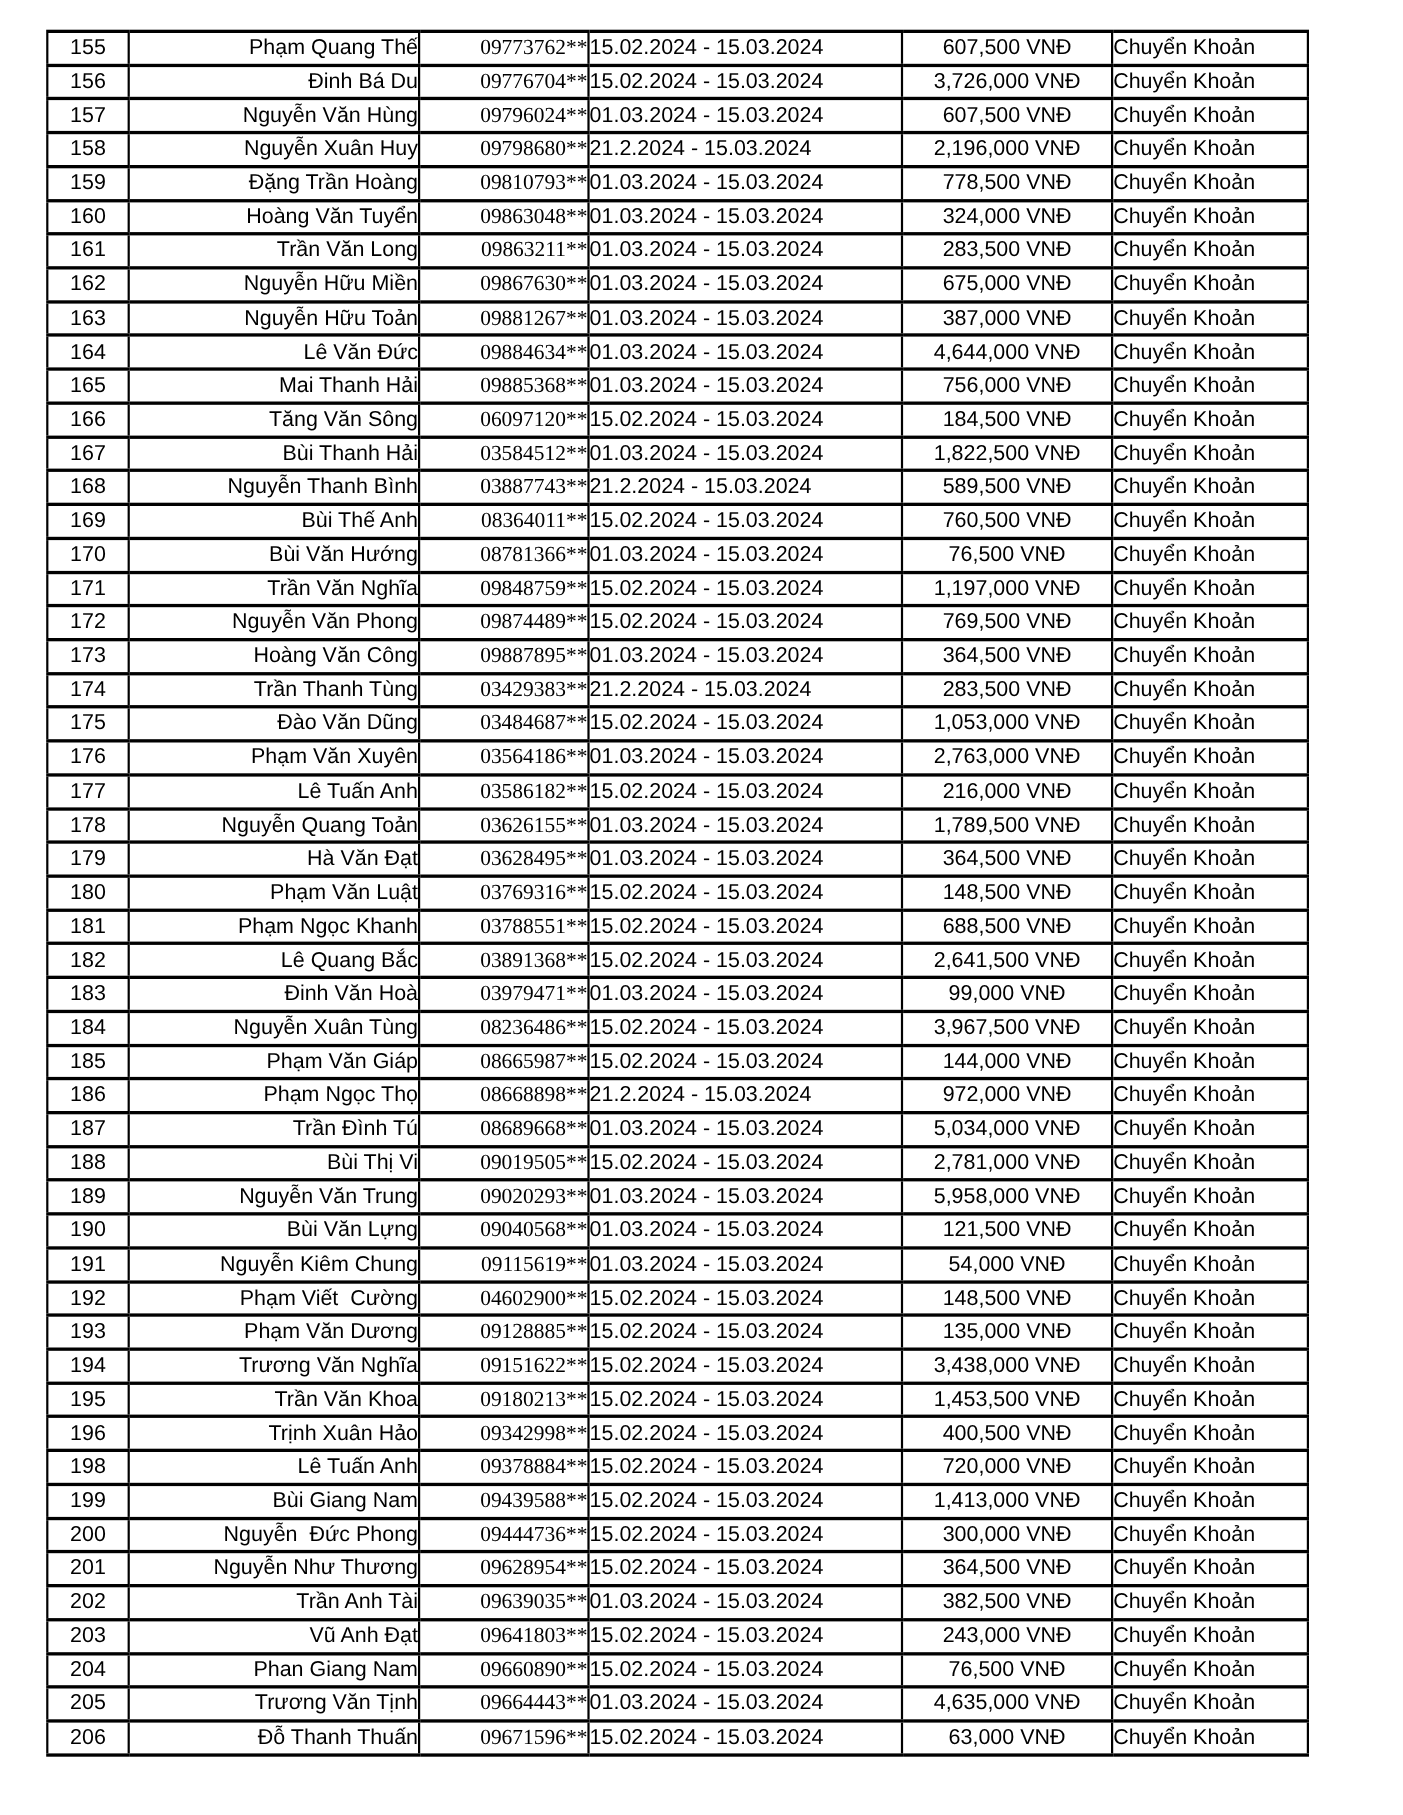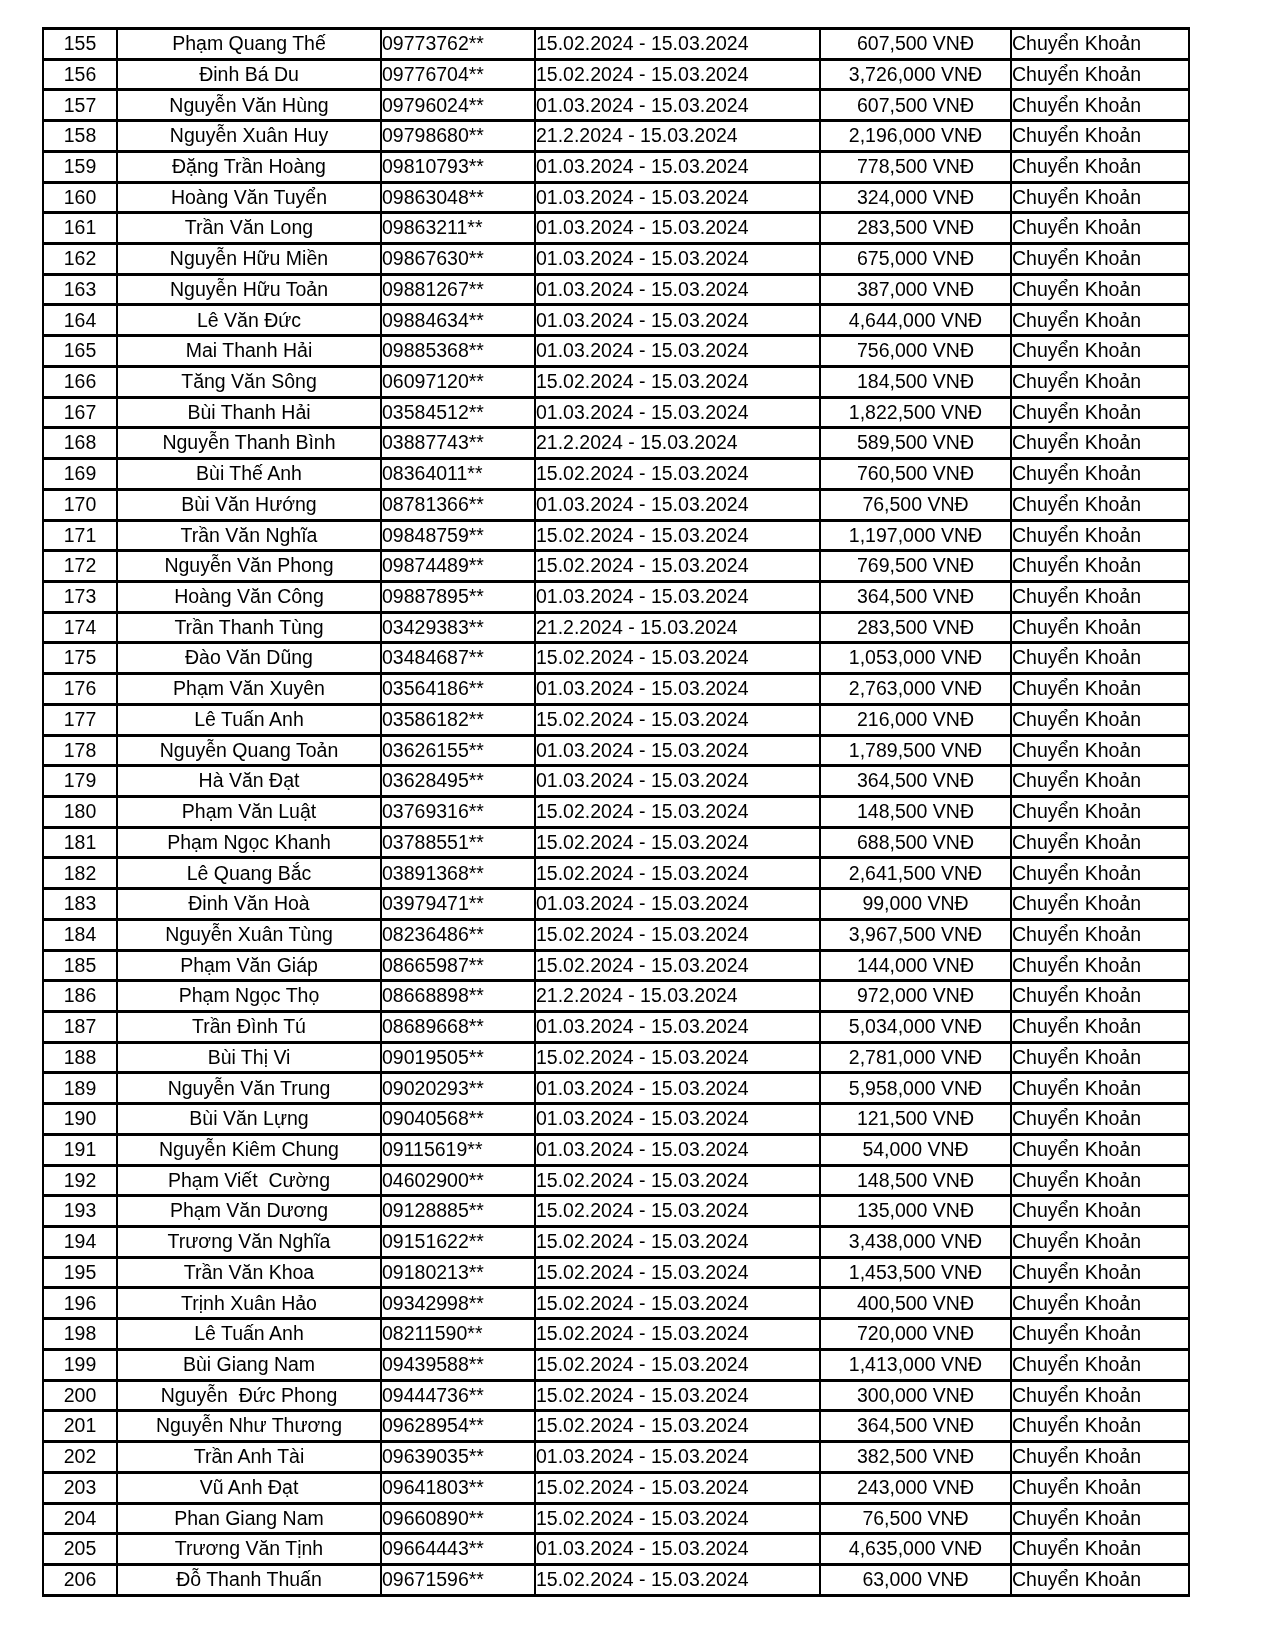--- a/index.html
+++ b/index.html
@@ -35,22 +35,22 @@
     border-bottom: 3px solid #000;
     font-size: 19.5px;
     line-height: 1;
     padding: 0;
     vertical-align: middle;
     white-space: pre;
     overflow: hidden;
     color: #000;
   }
   td.c-no     { text-align: center; }
-  td.c-name   { text-align: center; padding-left: 6px; }
-  td.c-phone  { text-align: left; }
+  td.c-name   { text-align: right; padding-left: 6px; }
+  td.c-phone  { text-align: right; font-family: Liberation Serif, serif; }
   td.c-period { text-align: left; }
   td.c-amount { text-align: center; }
   td.c-method { text-align: left; }
 </style>
 </head>
 <body>
 
 <div id="page">
   <table class="payment-table">
     <colgroup>
@@ -394,21 +394,21 @@
           <td class="c-no">196</td>
           <td class="c-name">Trịnh Xuân Hảo</td>
           <td class="c-phone">09342998**</td>
           <td class="c-period">15.02.2024 - 15.03.2024</td>
           <td class="c-amount">400,500 VNĐ</td>
           <td class="c-method">Chuyển Khoản</td>
         </tr>
         <tr>
           <td class="c-no">198</td>
           <td class="c-name">Lê Tuấn Anh</td>
-          <td class="c-phone">08211590**</td>
+          <td class="c-phone">09378884**</td>
           <td class="c-period">15.02.2024 - 15.03.2024</td>
           <td class="c-amount">720,000 VNĐ</td>
           <td class="c-method">Chuyển Khoản</td>
         </tr>
         <tr>
           <td class="c-no">199</td>
           <td class="c-name">Bùi Giang Nam</td>
           <td class="c-phone">09439588**</td>
           <td class="c-period">15.02.2024 - 15.03.2024</td>
           <td class="c-amount">1,413,000 VNĐ</td>

